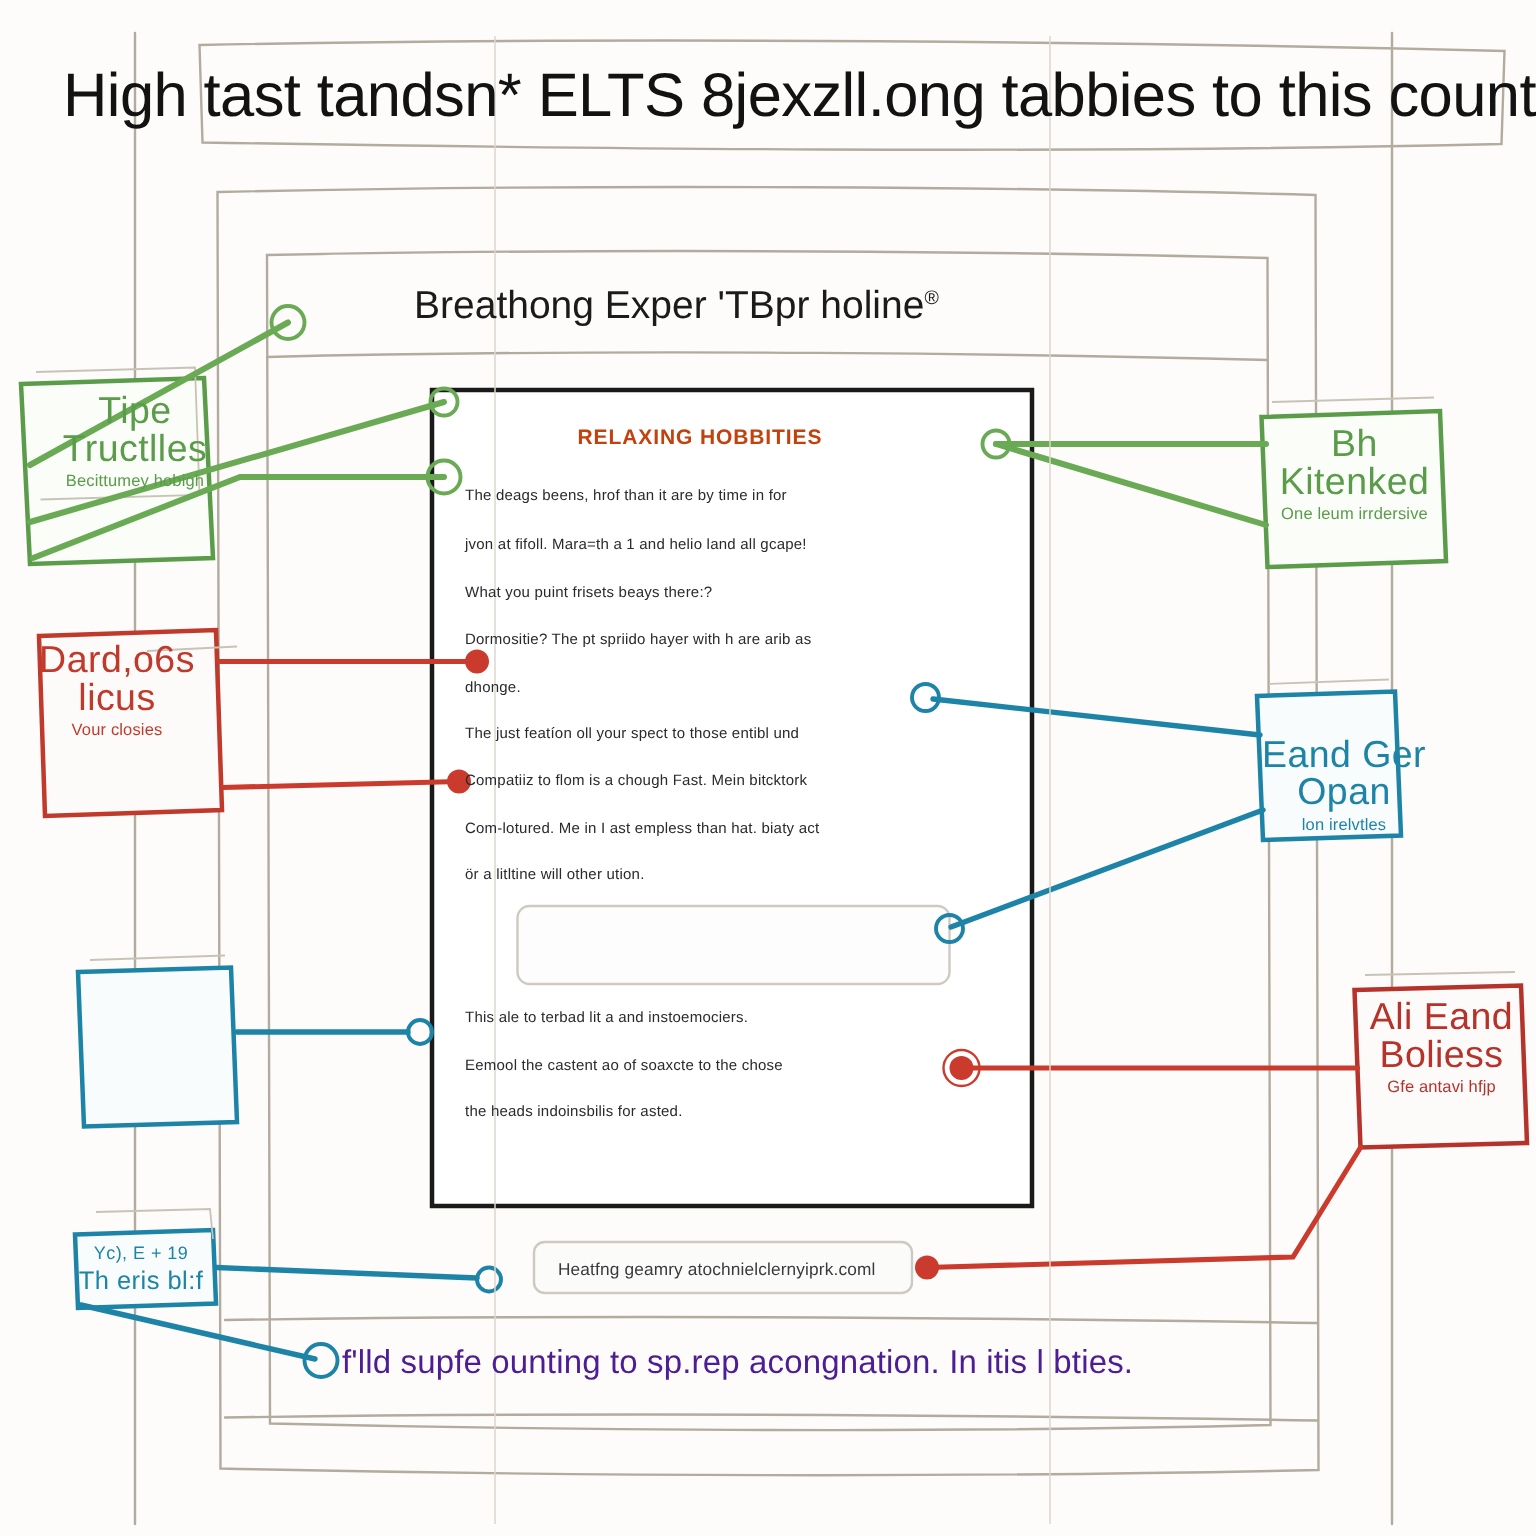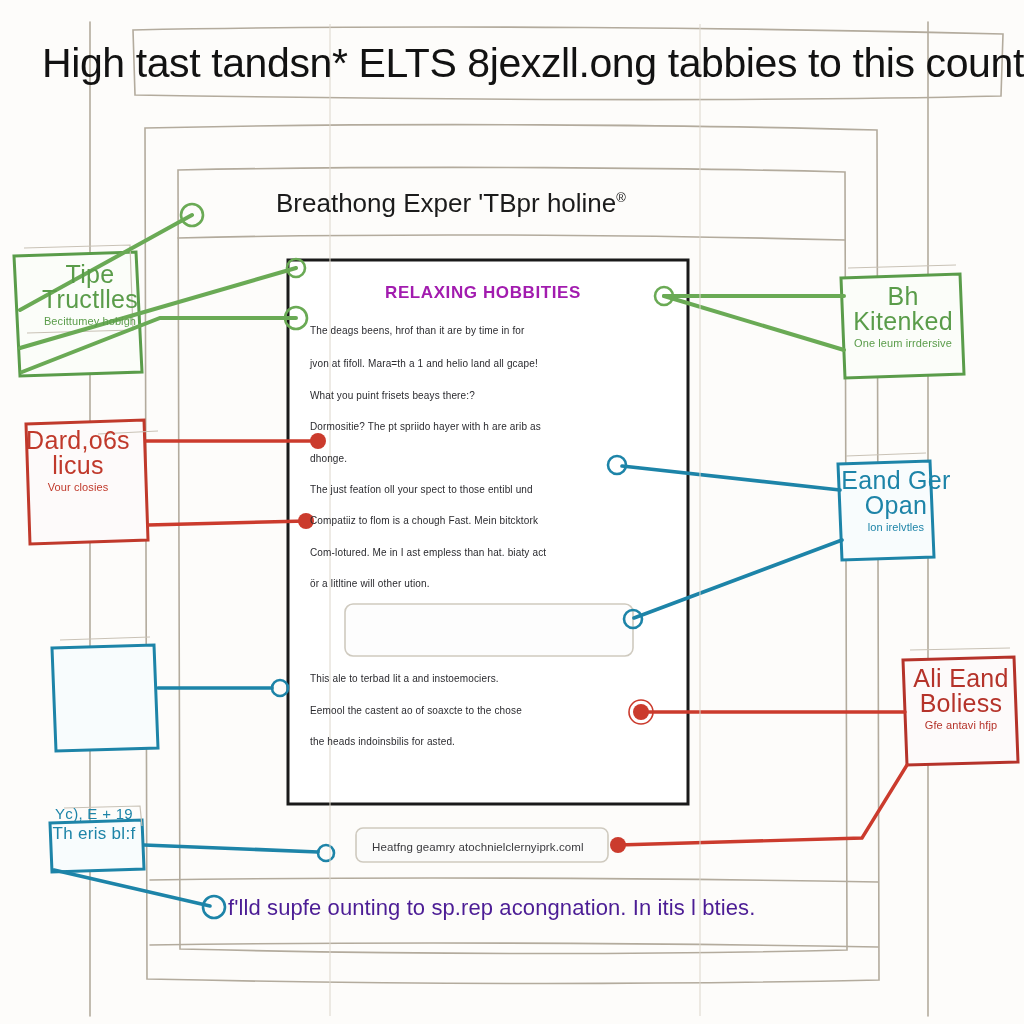--- a/index.html
+++ b/index.html
@@ -23,21 +23,21 @@
     font-weight:400;
   }
 
   #doc-heading{
     left:276px;top:188px;
     font-size:26px;color:#1b1b1b;font-weight:400;
   }
   #doc-heading .reg{font-size:13px;vertical-align:super;}
 
   .sec-title{
-    position:absolute;font-size:17px;font-weight:bold;color:#a21caf;
+    position:absolute;font-size:14px;font-weight:bold;color:#c2410c;
     letter-spacing:.6px;
   }
   #sec-relax{left:385px;top:283px;}
   #sec-gram{left:371px;top:618px;}
 
   .body-line{
     position:absolute;font-size:10px;color:#2a2a2e;
     letter-spacing:.15px;
   }
 
@@ -45,21 +45,21 @@
     position:absolute;text-align:center;line-height:1.0;
   }
   .callout .l1,.callout .l2{
     display:block;font-size:25px;font-weight:400;letter-spacing:.3px;
   }
   .callout .sub{
     display:block;font-size:11px;margin-top:4px;letter-spacing:.1px;
   }
   .green{color:#5a9c4a;}
   .red{color:#c0392b;}
-  .teal{color:#1d84a8;}
+  .teal{color:#1d84a8;margin-top:23px;}
   .red2{color:#b5332a;}
 
   #box-note-text{
     position:absolute;left:372px;top:841px;
     font-size:11.5px;color:#3a3a3e;letter-spacing:.1px;
   }
   #bottom-caption{
     position:absolute;left:228px;top:895px;
     font-size:22px;color:#4c1d95;letter-spacing:.1px;
   }
@@ -195,21 +195,21 @@
     </div>
 
     <div class="callout red" style="left:8px;top:428px;width:140px;">
       <span class="l1">Dard,o6s</span>
       <span class="l2">licus</span>
       <span class="sub">Vour closies</span>
     </div>
 
 
     <div class="callout teal" style="left:36px;top:806px;width:116px;">
-      <span class="l1" style="font-size:15px;">Yc), E + 19</span>
+      <span class="l1" style="font-size:12px;">Yc), E + 19</span>
       <span class="l2" style="font-size:17px;margin-top:4px;">Th eris bl:f</span>
       <span class="sub"></span>
     </div>
 
     <div class="callout green" style="left:841px;top:284px;width:124px;">
       <span class="l1">Bh</span>
       <span class="l2">Kitenked</span>
       <span class="sub">One leum irrdersive</span>
     </div>
 

